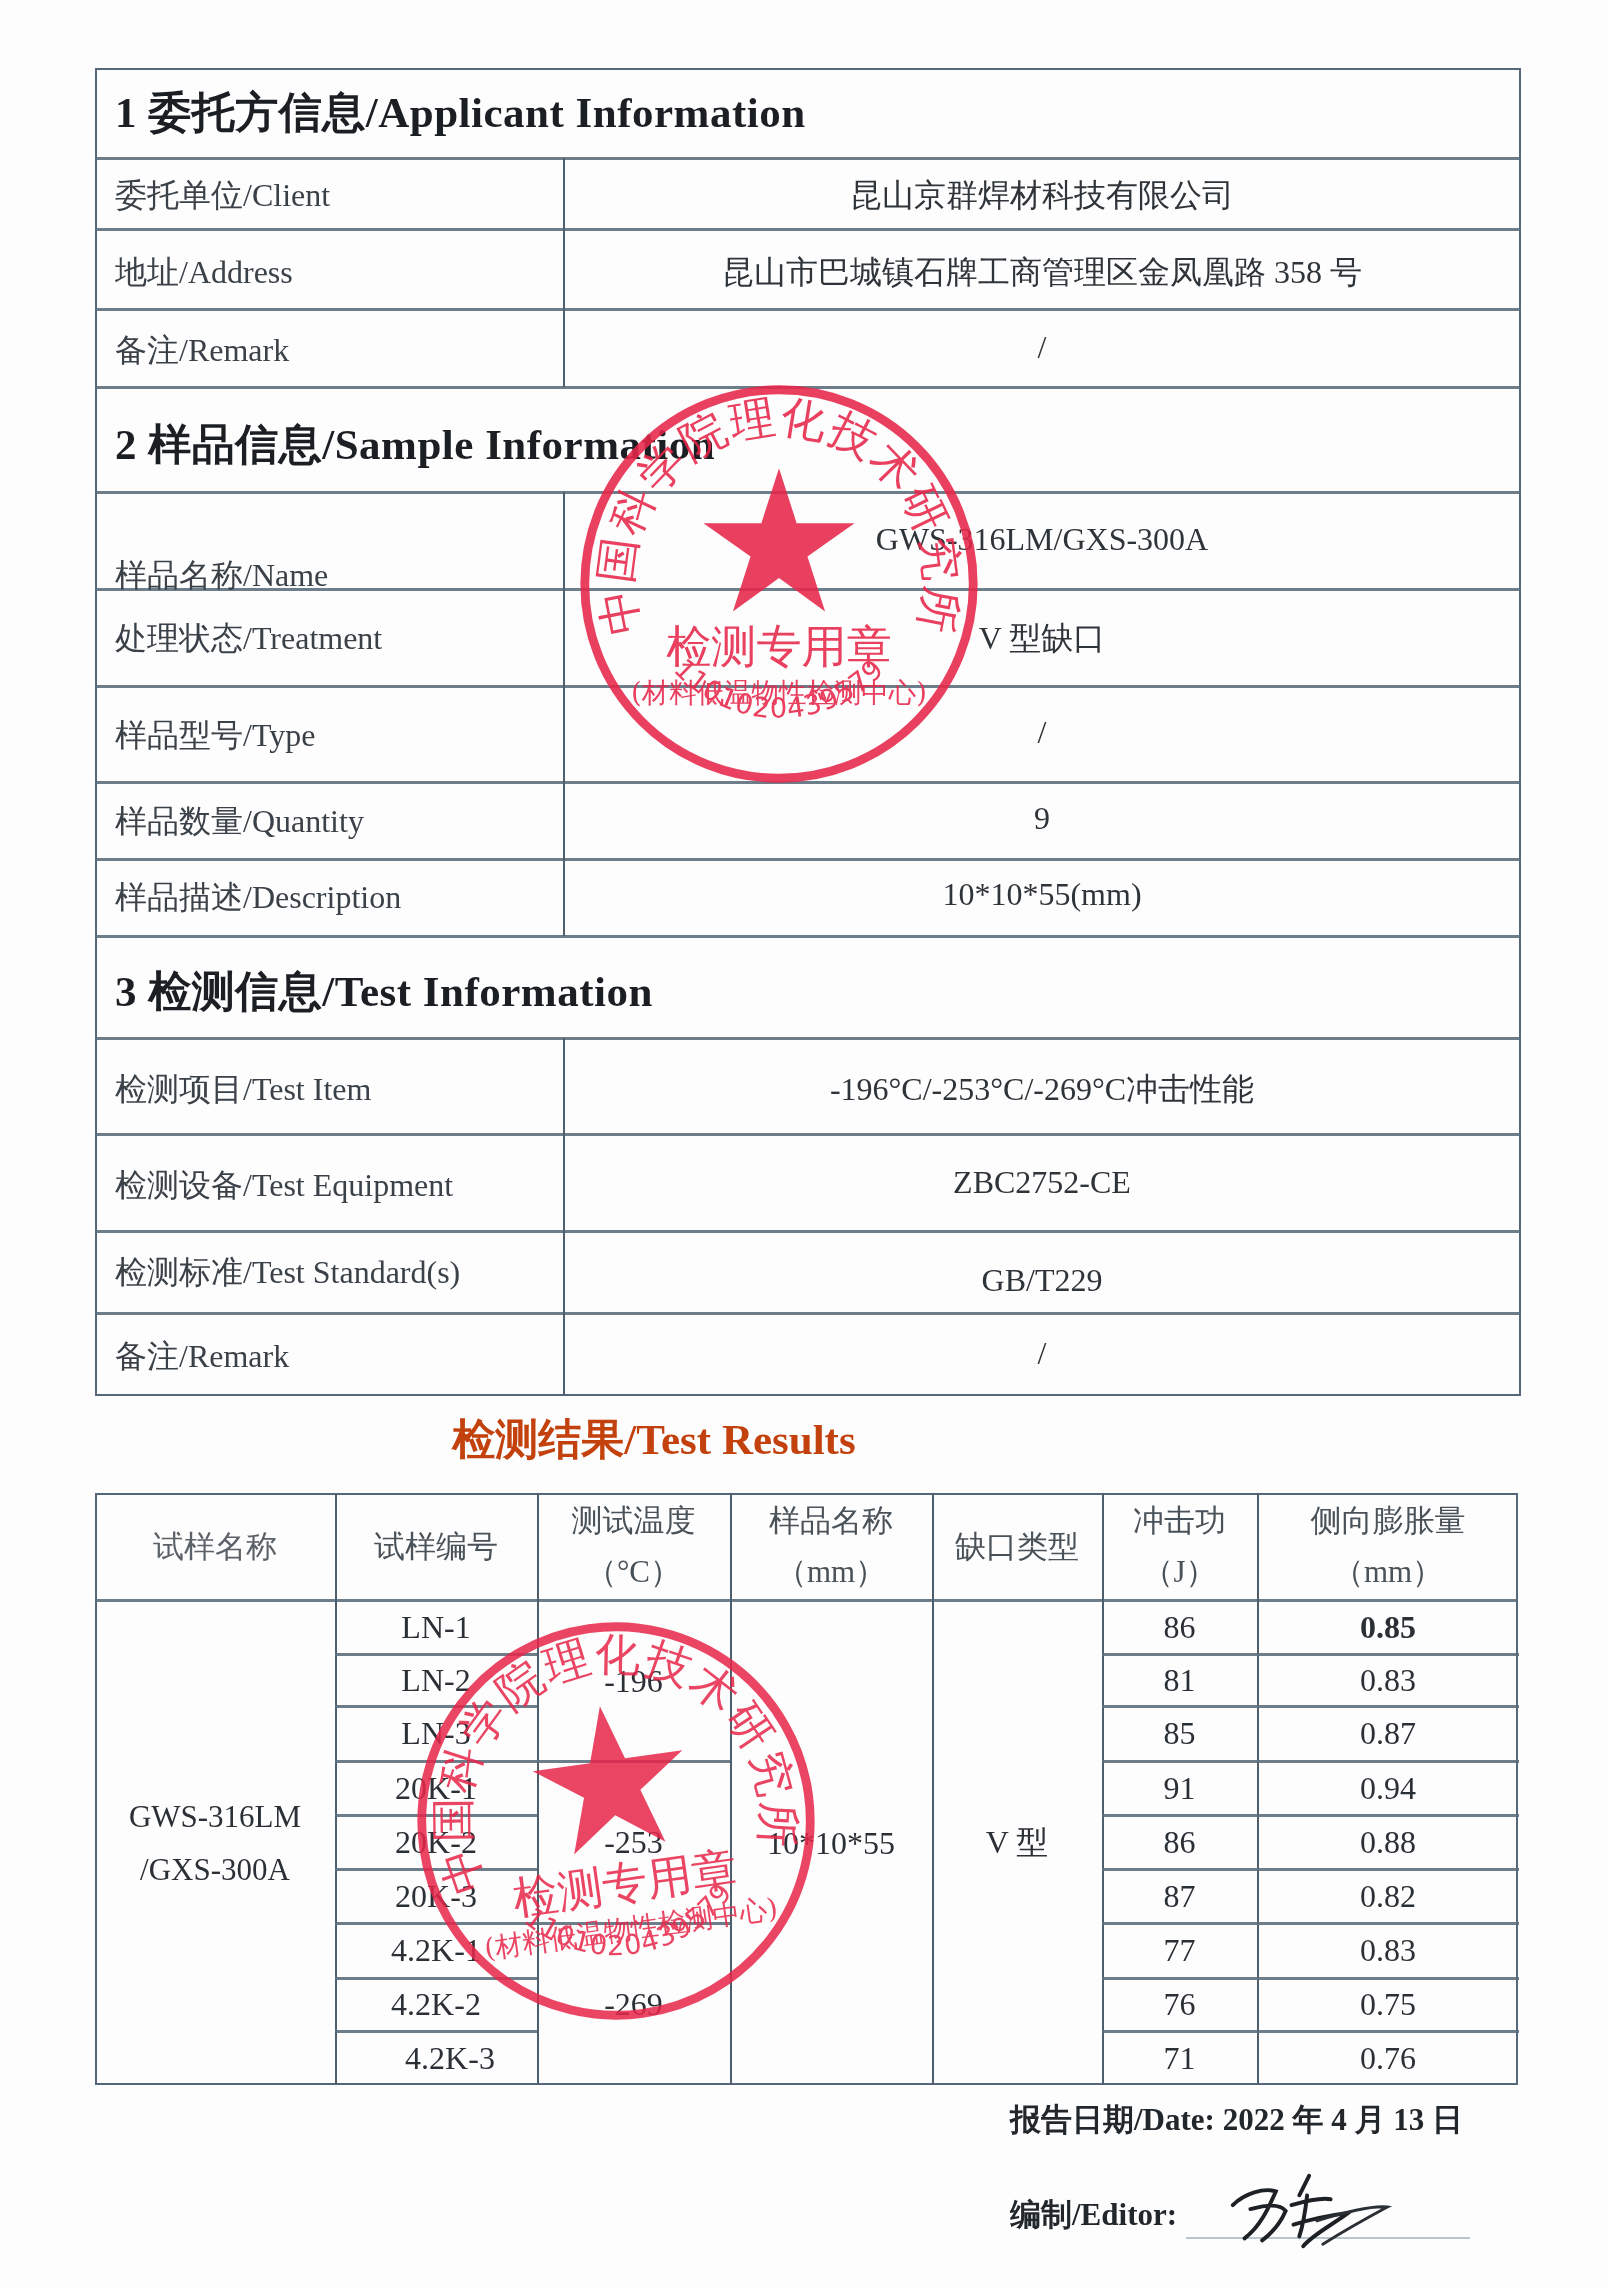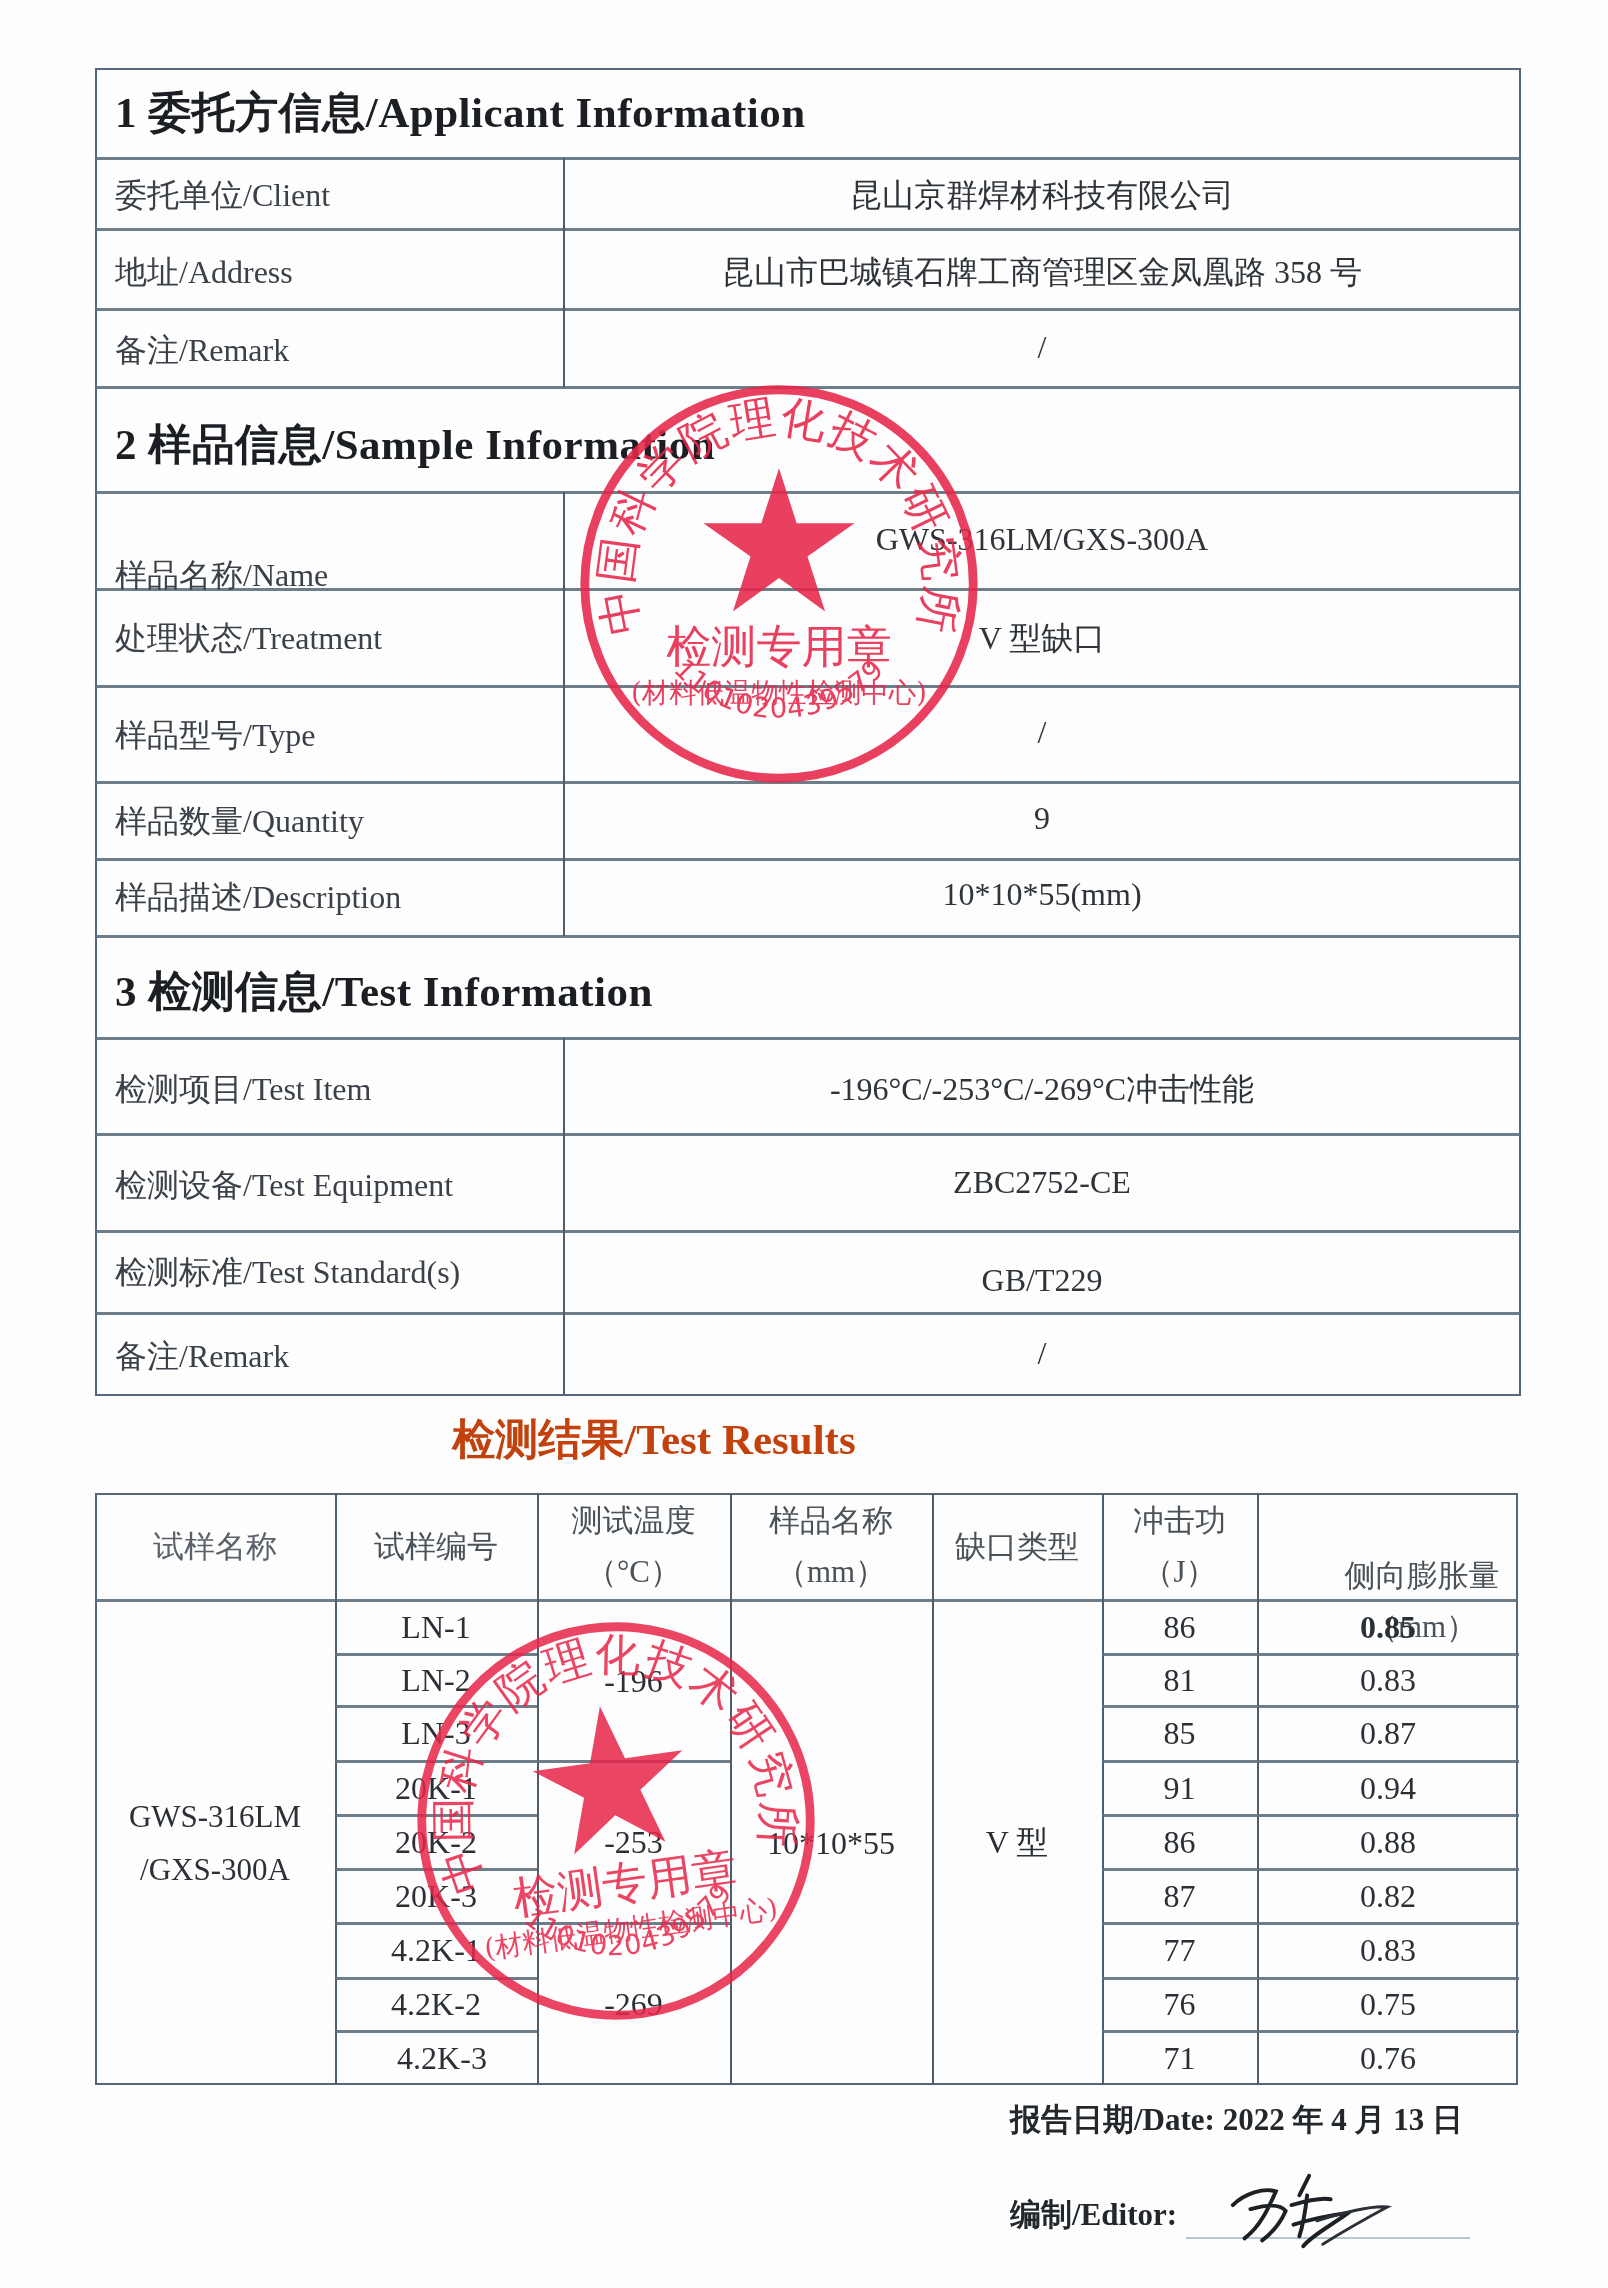--- a/index.html
+++ b/index.html
@@ -155,21 +155,21 @@
     <span>样品名称</span>
     <span>（mm）</span>
   </div>
   <div class="cell hdr" style="left:932px; top:1493px; width:170px; height:106px;">
     <span>缺口类型</span>
   </div>
   <div class="cell hdr" style="left:1102px; top:1493px; width:155px; height:106px;">
     <span>冲击功</span>
     <span>（J）</span>
   </div>
-  <div class="cell hdr" style="left:1257px; top:1548px; width:262px; height:106px;margin-left:34px;">
+  <div class="cell hdr" style="left:1257px; top:1493px; width:262px; height:106px;">
     <span>侧向膨胀量</span>
     <span>（mm）</span>
   </div>
 
   <div class="cell" style="left:95px; top:1601px; width:240px; height:484px; flex-direction:column; line-height:53px; font-size:31px;">
     <span>GWS-316LM</span>
     <span>/GXS-300A</span>
   </div>
 
   <div class="cell" style="left:537px; top:1601px; width:193px; height:160px;">-196</div>
@@ -205,21 +205,21 @@
   <div class="cell" style="left:1257px; top:1870px; width:262px; height:52px;">0.82</div>
 
   <div class="cell" style="left:335px; top:1924px; width:202px; height:53px;">4.2K-1</div>
   <div class="cell" style="left:1102px; top:1924px; width:155px; height:53px;">77</div>
   <div class="cell" style="left:1257px; top:1924px; width:262px; height:53px;">0.83</div>
 
   <div class="cell" style="left:335px; top:1979px; width:202px; height:51px;">4.2K-2</div>
   <div class="cell" style="left:1102px; top:1979px; width:155px; height:51px;">76</div>
   <div class="cell" style="left:1257px; top:1979px; width:262px; height:51px;">0.75</div>
 
-  <div class="cell" style="left:324px; top:2032px; width:236px; height:53px;text-align:center;">4.2K-3</div>
+  <div class="cell" style="left:332px; top:2032px; width:236px; height:53px;text-align:center;">4.2K-3</div>
   <div class="cell" style="left:1102px; top:2032px; width:155px; height:53px;">71</div>
   <div class="cell" style="left:1257px; top:2032px; width:262px; height:53px;">0.76</div>
 </div>
 
 <div class="footer" style="left:1010px; top:2099px;">报告日期/Date: 2022 年 4 月 13 日</div>
 <div class="footer" style="left:1010px; top:2194px;">编制/Editor:</div>
 <div class="abs" style="left:1186px; top:2237px; width:284px; height:2px; background:#b8c7cf;"></div>
 <svg class="abs" style="left:1215px; top:2166px;" width="196" height="88" viewBox="0 0 200 90">
   <path d="M18 40 C30 28,50 22,62 26 C54 44,46 62,30 74 M36 44 C52 40,66 38,72 46 C66 60,56 70,48 76" stroke="#1d2126" stroke-width="4" fill="none" stroke-linecap="round"></path>
   <path d="M86 30 L96 10 M78 40 C92 36,108 32,118 34 M94 30 C92 48,90 60,86 72 M80 60 C100 54,120 50,136 48 C120 60,100 70,90 82" stroke="#1d2126" stroke-width="4" fill="none" stroke-linecap="round"></path>

